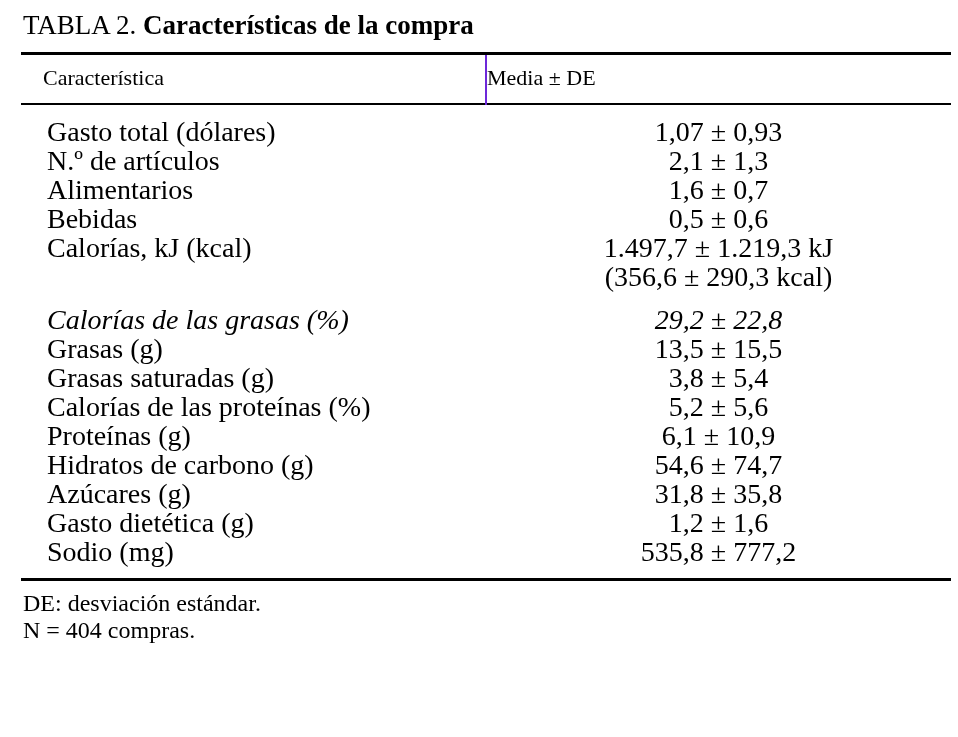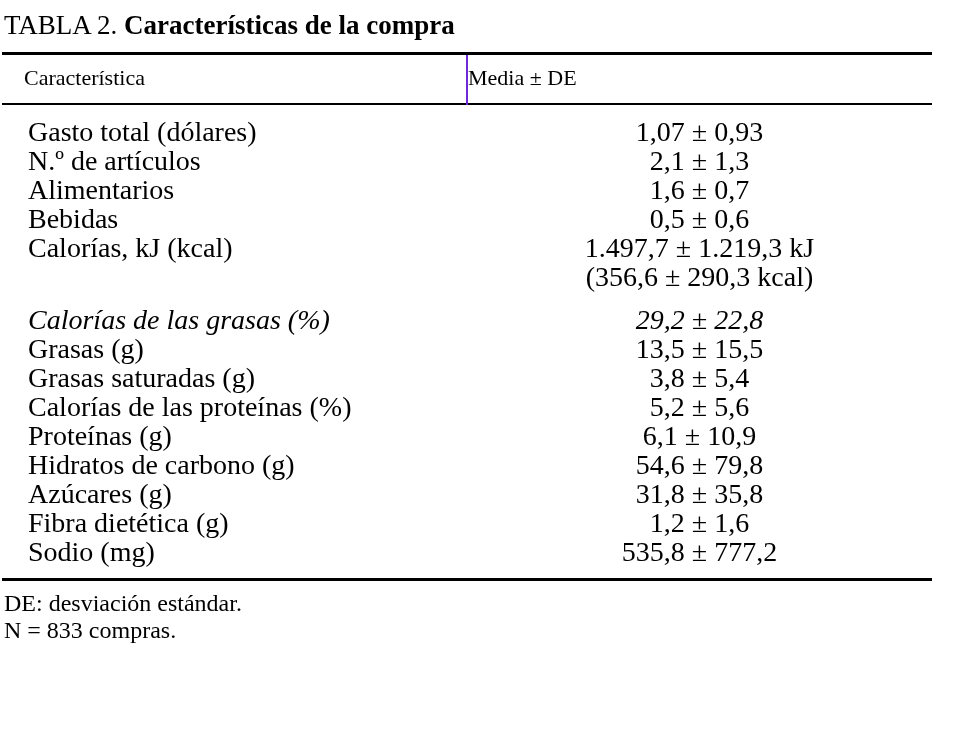--- a/index.html
+++ b/index.html
@@ -11,21 +11,21 @@
     width: 958px;
     height: 737px;
     font-family: "Liberation Serif", serif;
     color: #000000;
     overflow: hidden;
   }
   .page {
     width: 888px;
     height: 737px;
     box-sizing: border-box;
-    padding: 8px 14px 0 2px;
+    padding: 8px 14px 0 21px;
     position: relative;
   }
   .table-caption {
     font-size: 27px;
     line-height: 34px;
     margin: 0 0 10px 2px;
     white-space: nowrap;
   }
   .caption-label {
     font-weight: normal;
@@ -181,31 +181,31 @@
         </tr>
         <tr>
           <td class="c-char">Proteínas (g)</td>
           <td class="c-val">
             <span class="cont-line">6,1 ± 10,9</span>
           </td>
         </tr>
         <tr>
           <td class="c-char">Hidratos de carbono (g)</td>
           <td class="c-val">
-            <span class="cont-line">54,6 ± 79,8</span>
+            <span class="cont-line">54,6 ± 74,7</span>
           </td>
         </tr>
         <tr>
           <td class="c-char">Azúcares (g)</td>
           <td class="c-val">
             <span class="cont-line">31,8 ± 35,8</span>
           </td>
         </tr>
         <tr>
-          <td class="c-char">Fibra dietética (g)</td>
+          <td class="c-char">Gasto dietética (g)</td>
           <td class="c-val">
             <span class="cont-line">1,2 ± 1,6</span>
           </td>
         </tr>
         <tr class="last">
           <td class="c-char">Sodio (mg)</td>
           <td class="c-val">
             <span class="cont-line">535,8 ± 777,2</span>
           </td>
         </tr>
@@ -213,16 +213,16 @@
     <tfoot>
       <tr class="rule-bot">
         <td class="hr-thick"></td>
         <td class="hr-thick"></td>
       </tr>
     </tfoot>
   </table>
 
   <div class="footnotes">
     <div>DE: desviación estándar.</div>
-    <div>N = 833 compras.</div>
+    <div>N = 404 compras.</div>
   </div>
 
 </div>
 
 </body></html>

